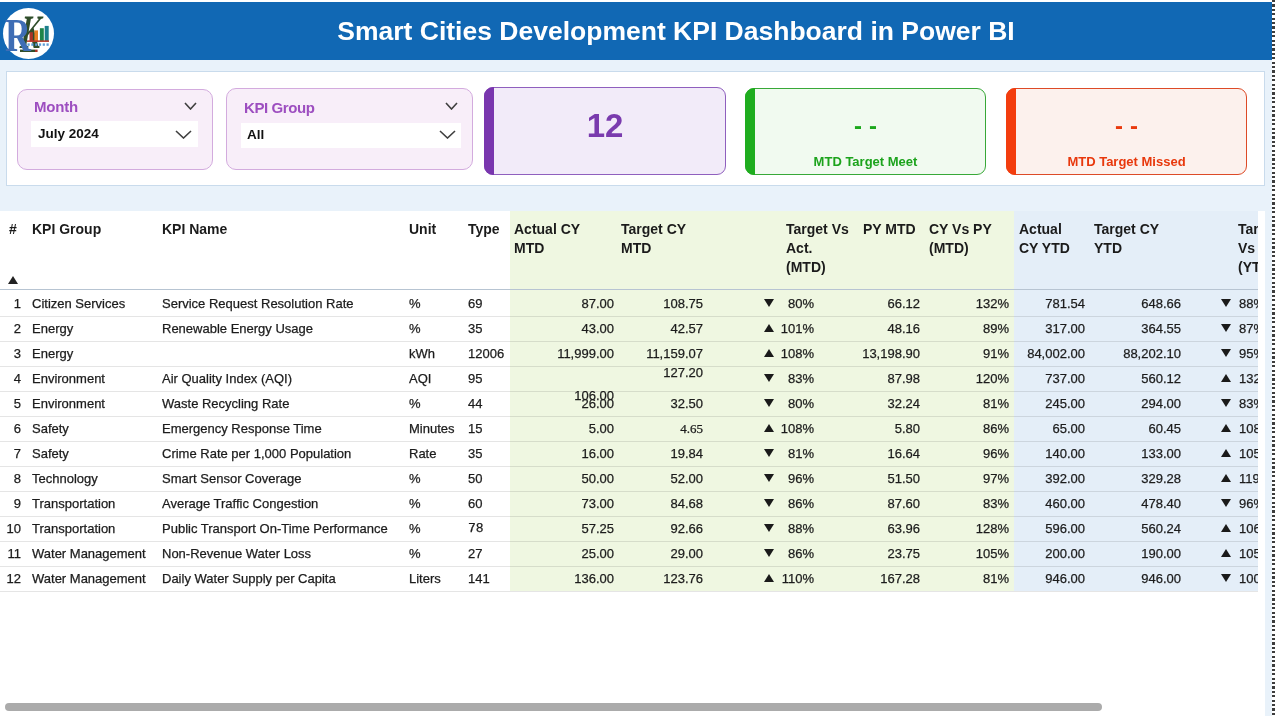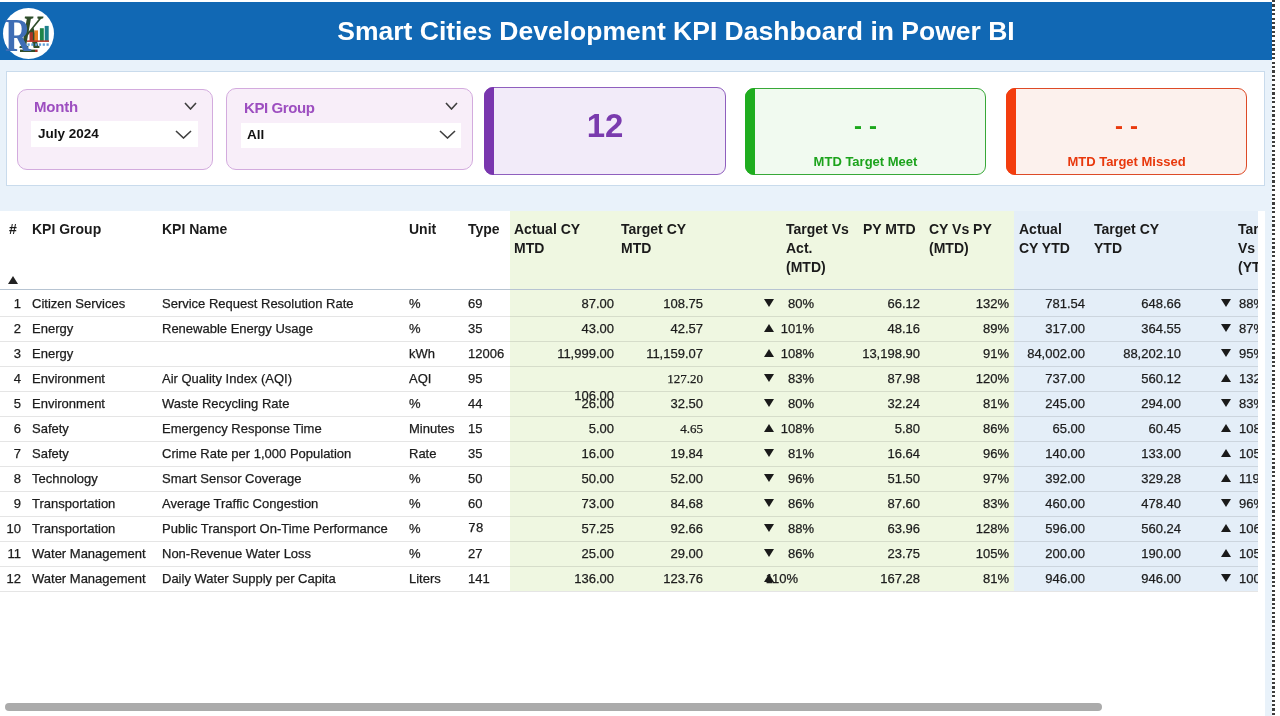--- a/index.html
+++ b/index.html
@@ -139,21 +139,21 @@
       <div class="cell r" style="left:1090px;top:129.5px;width:91px;">88,202.10</div>
       <div class="tri-dn" style="left:1220.5px;top:137.7px;"></div>
       <div class="cell" style="left:1239px;top:129.5px;width:40px;">95%</div>
 <div class="rowline" style="top:154.5px;"></div>
 <div class="cell r" style="left:0;top:154.5px;width:21px;">4</div>
       <div class="cell" style="left:32px;top:154.5px;">Environment</div>
       <div class="cell" style="left:162px;top:154.5px;">Air Quality Index (AQI)</div>
       <div class="cell" style="left:409px;top:154.5px;">AQI</div>
       <div class="cell" style="left:468px;top:154.5px;">95</div>
       <div class="cell r" style="left:500px;top:172px;width:114px;">106.00</div>
-      <div class="cell r" style="left:600px;top:155px;width:103px;font-family:Liberation Serif, serif;">127.20</div>
+      <div class="cell r" style="left:600px;top:149px;width:103px;">127.20</div>
       <div class="tri-dn" style="left:763.5px;top:162.7px;"></div>
       <div class="cell r" style="left:750px;top:154.5px;width:64px;">83%</div>
       <div class="cell r" style="left:830px;top:154.5px;width:90px;">87.98</div>
       <div class="cell r" style="left:930px;top:154.5px;width:79px;">120%</div>
       <div class="cell r" style="left:990px;top:154.5px;width:95px;">737.00</div>
       <div class="cell r" style="left:1090px;top:154.5px;width:91px;">560.12</div>
       <div class="tri-up" style="left:1220.5px;top:162.7px;"></div>
       <div class="cell" style="left:1239px;top:154.5px;width:40px;">132%</div>
 <div class="rowline" style="top:179.5px;"></div>
 <div class="cell r" style="left:0;top:179.5px;width:21px;">5</div>
@@ -269,21 +269,21 @@
       <div class="cell" style="left:1239px;top:329.5px;width:40px;">105%</div>
 <div class="rowline" style="top:354.5px;"></div>
 <div class="cell r" style="left:0;top:354.5px;width:21px;">12</div>
       <div class="cell" style="left:32px;top:354.5px;">Water Management</div>
       <div class="cell" style="left:162px;top:354.5px;">Daily Water Supply per Capita</div>
       <div class="cell" style="left:409px;top:354.5px;">Liters</div>
       <div class="cell" style="left:468px;top:354.5px;">141</div>
       <div class="cell r" style="left:500px;top:354.5px;width:114px;">136.00</div>
       <div class="cell r" style="left:600px;top:354.5px;width:103px;">123.76</div>
       <div class="tri-up" style="left:763.5px;top:362.7px;"></div>
-      <div class="cell r" style="left:750px;top:354.5px;width:64px;text-align:center;">110%</div>
+      <div class="cell r" style="left:750px;top:354.5px;width:64px;">110%</div>
       <div class="cell r" style="left:830px;top:354.5px;width:90px;">167.28</div>
       <div class="cell r" style="left:930px;top:354.5px;width:79px;">81%</div>
       <div class="cell r" style="left:990px;top:354.5px;width:95px;">946.00</div>
       <div class="cell r" style="left:1090px;top:354.5px;width:91px;">946.00</div>
       <div class="tri-dn" style="left:1220.5px;top:362.7px;"></div>
       <div class="cell" style="left:1239px;top:354.5px;width:40px;">100%</div>
 <div class="rowline" style="top:379.5px;"></div>
 <div class="abs" style="left:1258px;top:0;width:7px;height:505px;background:#fff;"></div>
 </div>
 <div class="abs" style="left:5px;top:703px;width:1097px;height:7.5px;background:#ABABAB;border-radius:4px;"></div>

